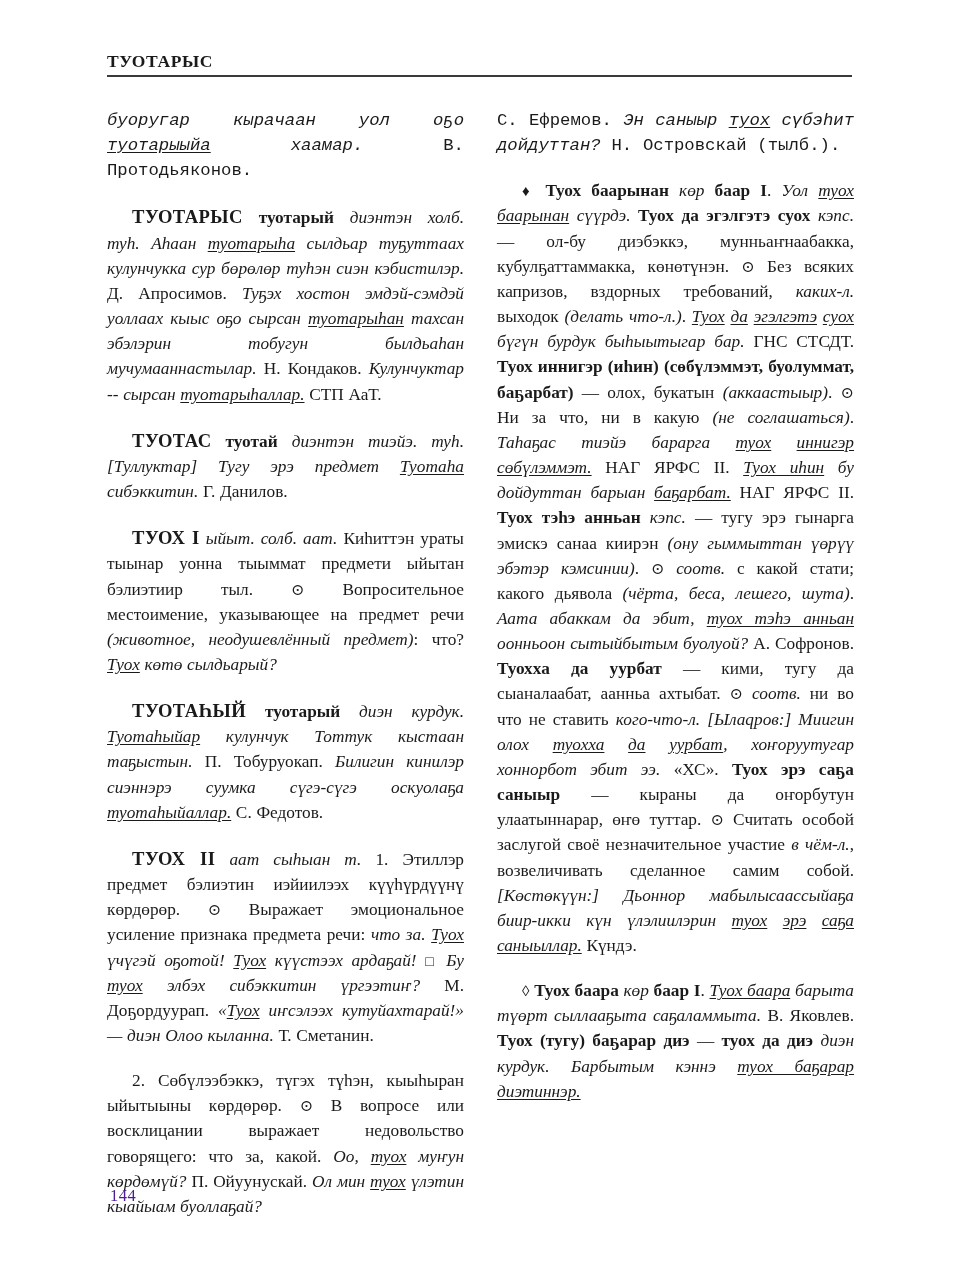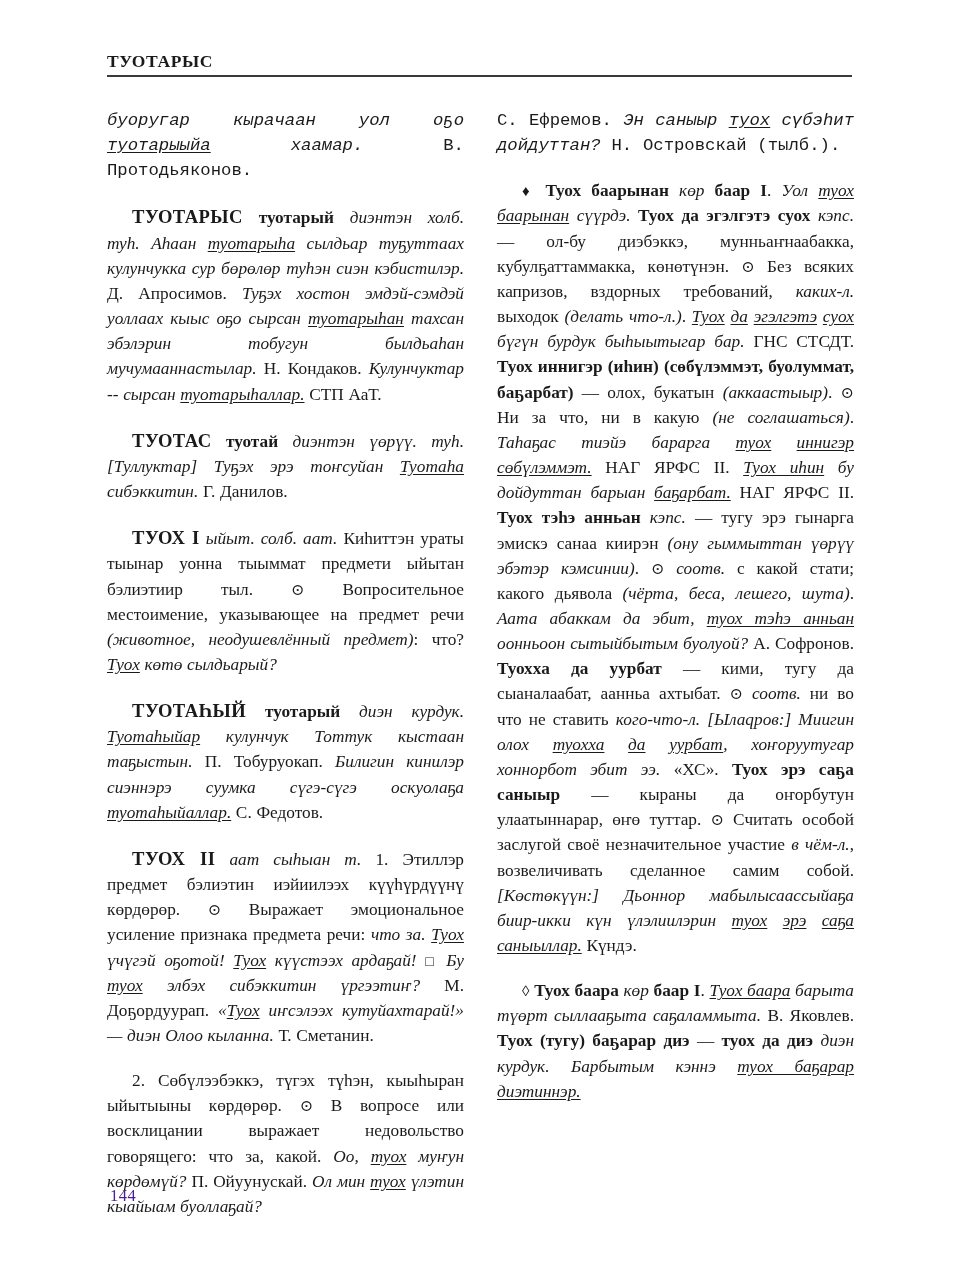--- a/index.html
+++ b/index.html
@@ -103,21 +103,21 @@
 
   <div class="running-head">
     <div class="running-head-title">ТУОТАРЫС</div>
     <hr class="head-rule">
   </div>
 
   <div class="columns">
     <div class="col" id="col-left">
         <p class="para noindent"><span class="i">буоругар кырачаан уол о</span><span class="i">ҕ</span><span class="i">о </span><span class="iu">туотарыыйа</span><span class="i"> хаамар.</span> В. Протодьяконов.</p>
         <p class="para indent"><span class="hw">ТУОТАРЫС</span> <span class="b">туотарый</span> <span class="i">диэнтэн холб. туһ. Аһаан</span> <span class="iu">туотарыһа</span> <span class="i">сылдьар туҕуттаах кулунчукка сур бөрөлөр туһэн сиэн кэбистилэр.</span> Д. Апросимов. <span class="i">Туҕэх хостон эмдэй-сэмдэй уоллаах кыыс оҕо сырсан</span> <span class="iu">туотарыһан</span> <span class="i">тахсан эбэлэрин тобугун былдьаһан мучумааннастылар.</span> Н. Кондаков. <span class="i">Кулунчуктар -- сырсан</span> <span class="iu">туотарыһаллар.</span> СТП АаТ.</p>
-        <p class="para indent"><span class="hw">ТУОТАС</span> <span class="b">туотай</span> <span class="i">диэнтэн үөрүү. туһ.</span> <span class="i">[Туллуктар] Туҕэх эрэ тоҥсуйан</span> <span class="iu">Туотаһа</span> <span class="i">сибэккитин.</span> Г. Данилов.</p>
+        <p class="para indent"><span class="hw">ТУОТАС</span> <span class="b">туотай</span> <span class="i">диэнтэн тиэйэ. туһ.</span> <span class="i">[Туллуктар] Тугу эрэ предмет</span> <span class="iu">Туотаһа</span> <span class="i">сибэккитин.</span> Г. Данилов.</p>
         <p class="para indent"><span class="hw">ТУОХ I</span> <span class="i">ыйыт. солб. аат.</span> Киһиттэн ураты тыынар уонна тыыммат предмети ыйытан бэлиэтиир тыл. <span class="sym-dot">⊙</span> Вопросительное местоимение, указывающее на предмет речи <span class="i">(животное, неодушевлённый предмет)</span>: что? <span class="iu">Туох</span> <span class="i">көтө сылдьарый?</span></p>
         <p class="para indent"><span class="hw">ТУОТАҺЫЙ</span> <span class="b">туотарый</span> <span class="i">диэн курдук.</span> <span class="iu">Туотаһыйар</span> <span class="i">кулунчук Тоттук кыстаан таҕыстын.</span> П. Тобуруокап. <span class="i">Билигин кинилэр сиэннэрэ суумка сүгэ-сүгэ оскуолаҕа</span> <span class="iu">туотаһыйаллар.</span> С. Федотов.</p>
         <p class="para indent"><span class="hw">ТУОХ II</span> <span class="i">аат сыһыан т.</span> 1. Этиллэр предмет бэлиэтин иэйиилээх күүһүрдүүнү көрдөрөр. <span class="sym-dot">⊙</span> Выражает эмоциональное усиление признака предмета речи: <span class="i">что за.</span> <span class="iu">Туох</span> <span class="i">үчүгэй оҕотой!</span> <span class="iu">Туох</span> <span class="i">күүстээх ардаҕай!</span> <span class="sym-sq">□</span> <span class="i">Бу</span> <span class="iu">туох</span> <span class="i">элбэх сибэккитин үргээтиҥ?</span> М. Доҕордуурап. <span class="i">«</span><span class="iu">Туох</span> <span class="i">иҥсэлээх кутуйахтарай!» — диэн Олоо кыланна.</span> Т. Сметанин.</p>
         <p class="para indent">2. Сөбүлээбэккэ, түгэх түһэн, кыыһыран ыйытыыны көрдөрөр. <span class="sym-dot">⊙</span> В вопросе или восклицании выражает недовольство говорящего: что за, какой. <span class="i">Оо,</span> <span class="iu">туох</span> <span class="i">муҥун көрдөмүй?</span> П. Ойуунускай. <span class="i">Ол мин</span> <span class="iu">туох</span> <span class="i">үлэтин кыайыам буоллаҕай?</span></p>
       </div>
     <div class="col" id="col-right">
         <p class="para noindent">С. Ефремов. <span class="i">Эн саныыр</span> <span class="iu">туох</span> <span class="i">сүбэһит дойдуттан?</span> Н. Островскай (тылб.).</p>
         <p class="para indent"><span class="sym-dia">♦</span> <span class="b">Туох баарынан</span> <span class="i">көр</span> <span class="b">баар I</span>. <span class="i">Уол</span> <span class="iu">туох баарынан</span> <span class="i">сүүрдэ.</span> <span class="b">Туох да эгэлгэтэ суох</span> <span class="i">кэпс.</span> — ол-бу диэбэккэ, мунньаҥнаабакка, кубулҕаттаммакка, көнөтүнэн. <span class="sym-dot">⊙</span> Без всяких капризов, вздорных требований, <span class="i">каких-л.</span> выходок <span class="i">(делать что-л.)</span>. <span class="iu">Туох</span> <span class="iu">да</span> <span class="iu">эгэлгэтэ</span> <span class="iu">суох</span> <span class="i">бүгүн бурдук быһыытыгар бар.</span> ГНС СТСДТ. <span class="b">Туох иннигэр (иһин) (сөбүлэммэт, буолуммат, баҕарбат)</span> — олох, букатын <span class="i">(аккаастыыр)</span>. <span class="sym-dot">⊙</span> Ни за что, ни в какую <span class="i">(не соглашаться)</span>. <span class="i">Таһаҕас тиэйэ барарга</span> <span class="iu">туох</span> <span class="iu">иннигэр</span> <span class="iu">сөбүлэммэт.</span> НАГ ЯРФС II. <span class="iu">Туох иһин</span> <span class="i">бу дойдуттан барыан</span> <span class="iu">баҕарбат.</span> НАГ ЯРФС II. <span class="b">Туох тэһэ анньан</span> <span class="i">кэпс.</span> — тугу эрэ гынарга эмискэ санаа киирэн <span class="i">(ону гыммыттан үөрүү эбэтэр кэмсинии)</span>. <span class="sym-dot">⊙</span> <span class="i">соотв.</span> с какой стати; какого дьявола <span class="i">(чёрта, беса, лешего, шута)</span>. <span class="i">Аата абаккам да эбит,</span> <span class="iu">туох тэһэ анньан</span> <span class="i">оонньоон сытыйбытым буолуой?</span> А. Софронов. <span class="b">Туохха да уурбат</span> — кими, тугу да сыаналаабат, аанньа ахтыбат. <span class="sym-dot">⊙</span> <span class="i">соотв.</span> ни во что не ставить <span class="i">кого-что-л.</span> <span class="i">[Ылаqров:] Миигин олох</span> <span class="iu">туохха</span> <span class="iu">да</span> <span class="iu">уурбат</span><span class="i">, хоҥоруутугар хоннорбот эбит ээ.</span> «ХС». <span class="b">Туох эрэ саҕа саныыр</span> — кыраны да оҥорбутун улаатыннарар, өҥө туттар. <span class="sym-dot">⊙</span> Считать особой заслугой своё незначительное участие <span class="i">в чём-л.</span>, возвеличивать сделанное самим собой. <span class="i">[Көстөкүүн:] Дьоннор мабылысаассыйаҕа биир-икки күн үлэлиилэрин</span> <span class="iu">туох</span> <span class="iu">эрэ</span> <span class="iu">саҕа</span> <span class="iu">саныыллар.</span> Күндэ.</p>
         <p class="para indent"><span class="sym-dia">◊</span> <span class="b">Туох баара</span> <span class="i">көр</span> <span class="b">баар I</span>. <span class="iu">Туох баара</span> <span class="i">барыта түөрт сыллааҕыта саҕаламмыта.</span> В. Яковлев. <span class="b">Туох (тугу) баҕарар диэ</span> — <span class="b">туох да диэ</span> <span class="i">диэн курдук.</span> <span class="i">Барбытым кэннэ</span> <span class="iu">туох баҕарар диэтиннэр.</span></p>
       </div>

